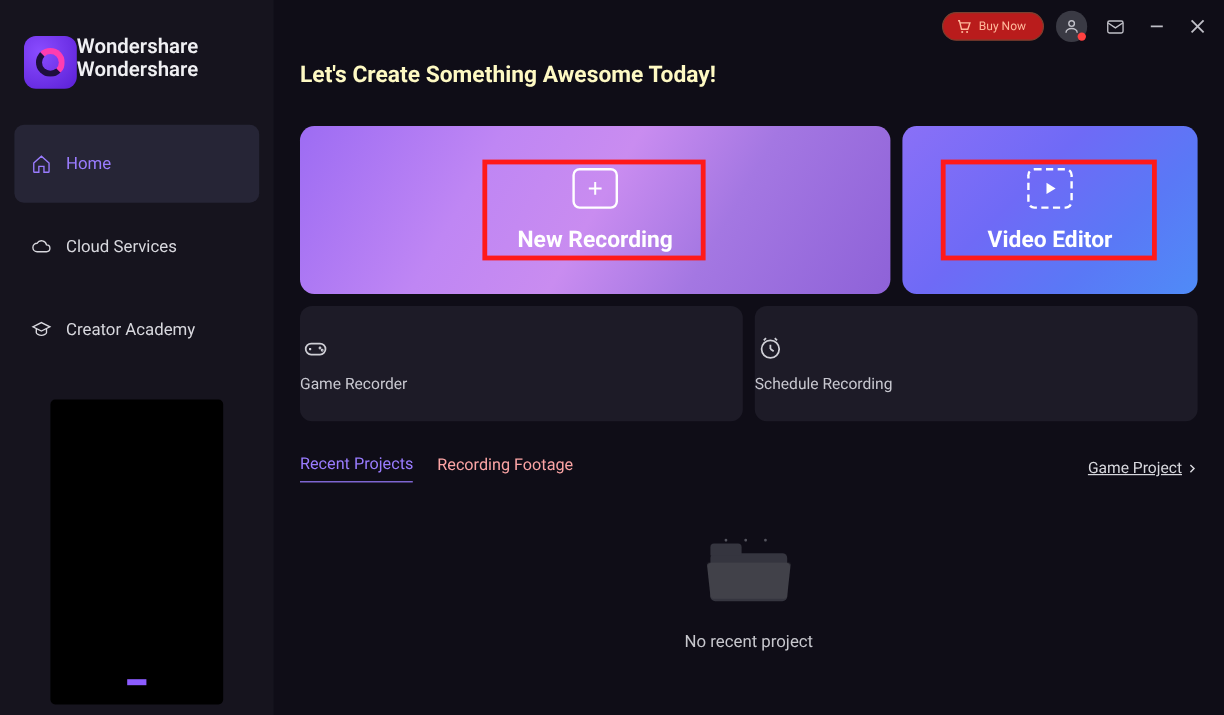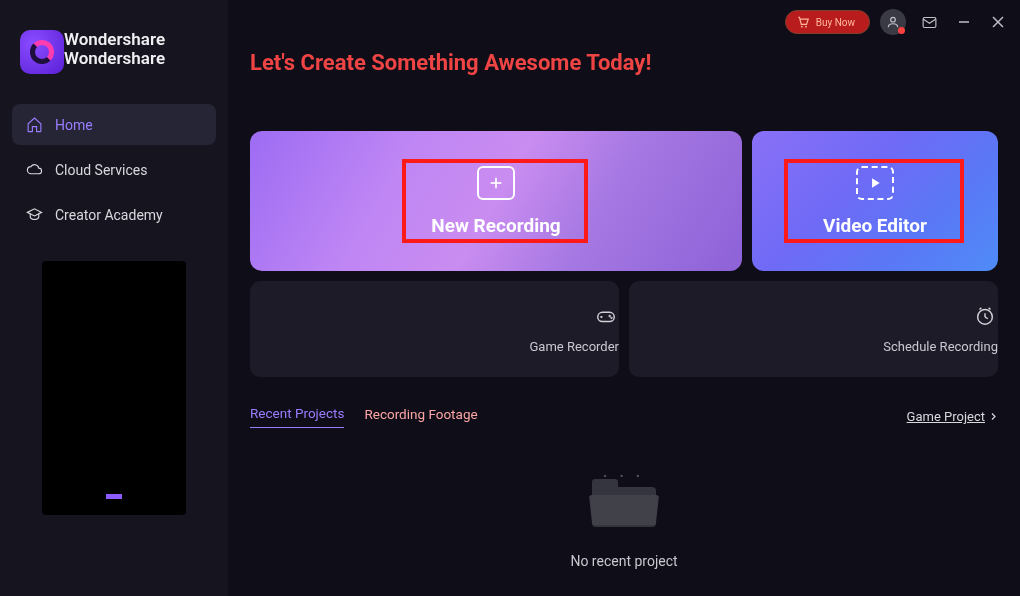--- a/index.html
+++ b/index.html
@@ -21,42 +21,42 @@
   .main { flex:1; padding: 50px 22px 10px 22px; display:flex; flex-direction:column; }
 
   
   .logo { display:flex; align-items:flex-start; padding: 2px 20px 22px 20px; }
   .logo-mark { width:44px; height:44px; border-radius:10px; background: radial-gradient(circle at 30% 30%, #8a4cff, #5a1fd6); display:flex; align-items:center; justify-content:center; }
   .logo-mark div { width:24px; height:24px; border:5px solid #1e0f3c; border-top-color:#ff3db0; border-right-color:#ff3db0; border-radius:50%; }
   .logo-text { font-size:17px; font-weight:600; line-height:1.1; color:#f0f0f3; }
 
   
   .nav { padding: 8px 12px; display:flex; flex-direction:column; gap:4px; }
-  .nav-item { display:flex; align-items:center; gap:12px; padding:12px 14px; border-radius:8px; font-size:14px; color:#d8d8de; cursor:pointer; }
+  .nav-item { display:flex; align-items:center; gap:12px; padding:24px 14px; border-radius:8px; font-size:14px; color:#d8d8de; cursor:pointer; }
   .nav-item.active { background:#262536; color:#9a7cff; }
   .nav-item svg { width:17px; height:17px; stroke:currentColor; fill:none; stroke-width:1.6; }
 
   .preview-box { margin: 18px auto 0 auto; width:144px; height:254px; background:#000; border-radius:4px; position:relative; }
   .preview-box .bar { position:absolute; bottom:16px; left:50%; transform:translateX(-50%); width:16px; height:5px; background:#8c5cff; }
 
   
-  .heading { font-size:22px; font-weight:700; color:#ef4444; margin-bottom:28px; }
+  .heading { font-size:19px; font-weight:700; color:#fef9c3; margin-bottom:4px; }
 
   .hero-row { display:flex; gap:10px;margin-top:28px; }
   .hero-card { height:140px; border-radius:12px; display:flex; flex-direction:column; align-items:center; justify-content:center; gap:14px; position:relative; cursor:pointer; }
   .hero-recording { flex: 0 0 492px; background: linear-gradient(120deg, #9d6cf3 0%, #bf86f4 30%, #c98cf0 50%, #a477e2 70%, #8e62d8 100%); }
   .hero-editor { flex:1; background: linear-gradient(135deg, #8a70f7 0%, #6f6af6 40%, #5a78f6 70%, #4f8bf7 100%); }
   .hero-card .red-frame { position:absolute; border:4px solid #ff1a1a; pointer-events:none; }
   .hero-recording .red-frame { left:152px; top:28px; width:186px; height:84px; }
   .hero-editor .red-frame { left:32px; top:28px; width:180px; height:84px; }
   .hero-card .hero-icon { width:38px; height:34px; border:2px solid #fff; border-radius:6px; display:flex; align-items:center; justify-content:center; color:#fff; }
   .hero-label { color:#fff; font-size:19px; font-weight:700; }
 
   .tool-row { display:flex; gap:10px; margin-top:10px; }
-  .tool-card { flex:1; height:96px; background:#1d1b27; border-radius:10px; display:flex; flex-direction:column; align-items:flex-end; justify-content:center; gap:12px; color:#c8c8d0; cursor:pointer; }
+  .tool-card { flex:1; height:96px; background:#1d1b27; border-radius:10px; display:flex; flex-direction:column; align-items:flex-start; justify-content:center; gap:12px; color:#c8c8d0; cursor:pointer; }
   .tool-card svg { width:26px; height:22px; stroke:#cfcfd6; fill:none; stroke-width:1.6; }
   .tool-card .tool-label { font-size:13px; }
 
   
   .tabs-row { display:flex; align-items:center; margin-top:28px; gap:20px; font-size:13.5px;justify-content:space-between; }
   .tab { color:#fca5a5; cursor:pointer; padding-bottom:6px; }
   .tab.active { color:#9a7cff; border-bottom:1px solid #9a7cff; }
   .spacer { flex:1; }
   .open-project { color:#d8d8de; text-decoration:underline; cursor:pointer; display:flex; align-items:center; gap:4px; font-size:13px; }
   .open-project svg { width:9px; height:9px; }

